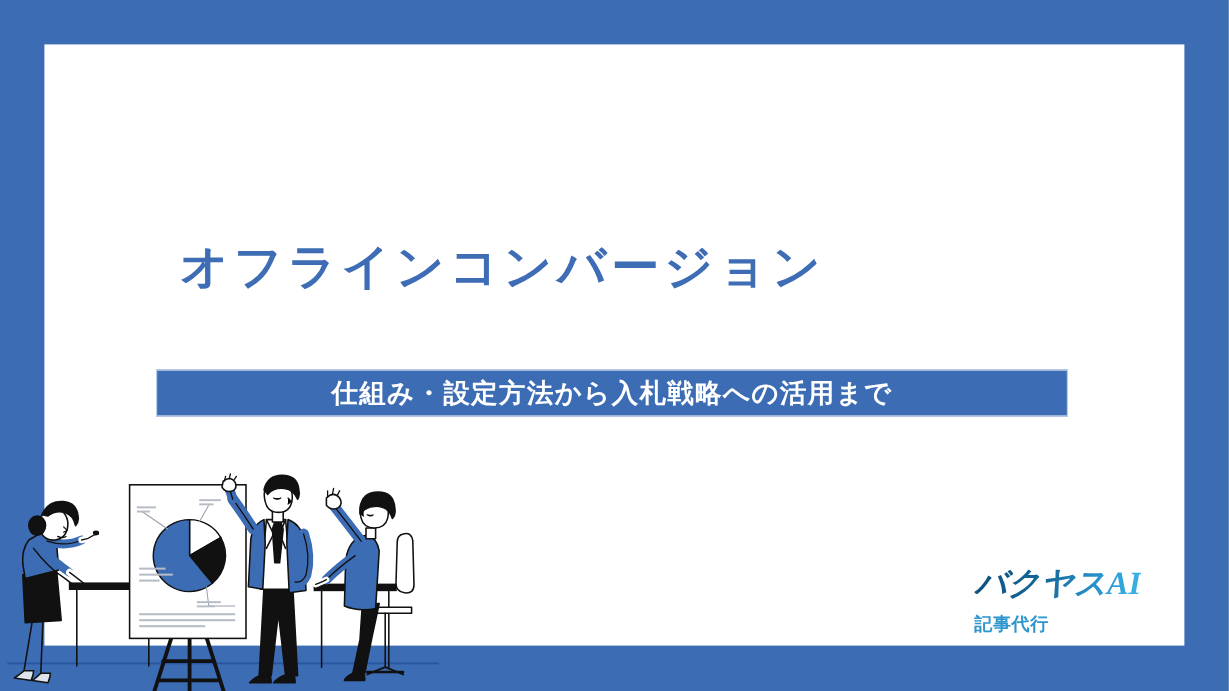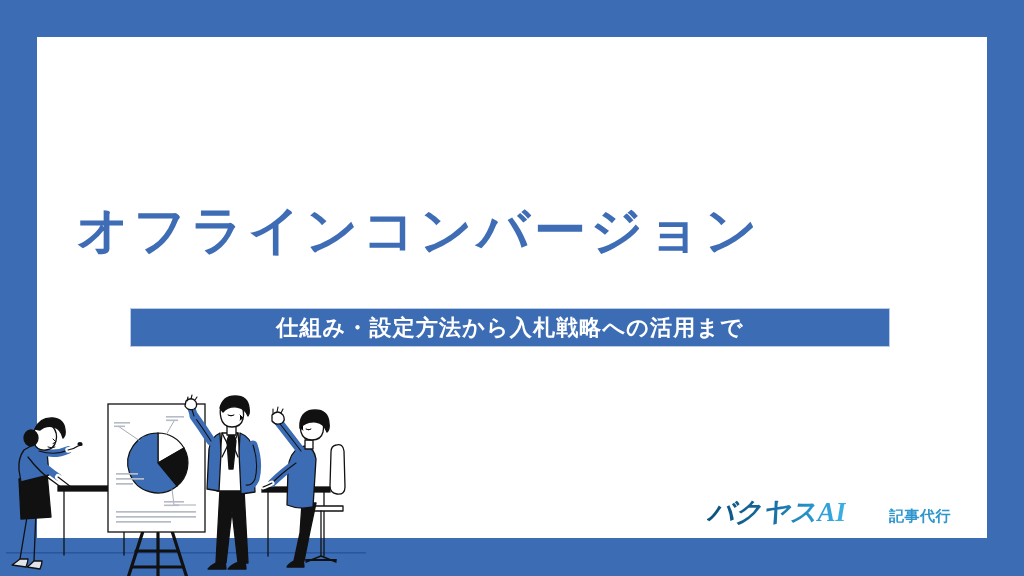--- a/index.html
+++ b/index.html
@@ -41,21 +41,21 @@
     width: 950px;
   }
 
   #main-title {
     position: absolute;
     left: 0;
     top: 165px;
     width: 764px;
     text-align: center;
     color: #3E6DB5;
-    font-size: 52px;
+    font-size: 40px;
     font-weight: 700;
     letter-spacing: 4px;
     line-height: 1.08;
     white-space: nowrap;
   }
 
   #subtitle-bar {
     position: absolute;
     left: 93px;
     top: 271px;
@@ -79,39 +79,39 @@
 
   
   #logo {
     position: absolute;
     right: 36px;
     bottom: 8px;
     display: flex;
     align-items: baseline;
     gap: 7px;
     white-space: nowrap;
+    flex-direction: column;
   }
   #logo-main {
     font-family: "Liberation Serif", "DejaVu Serif", serif;
     font-size: 27px;
     font-weight: 700;
     font-style: italic;
     letter-spacing: 0px;
     background: linear-gradient(100deg, #0d4f7a 0%, #15689b 42%, #2a9ad4 78%, #3fb3e6 100%);
     -webkit-background-clip: text;
     background-clip: text;
     color: transparent;
     -webkit-text-fill-color: transparent;
   }
   #logo-sub {
     font-size: 15px;
     font-weight: 700;
     color: #2e96cd;
     letter-spacing: 0.5px;
-    margin-left: 36px;
   }
 
   
   #illustration {
     position: absolute;
     left: 6px;
     bottom: -12px;
     width: 360px;
     height: 195px;
     pointer-events: none;

